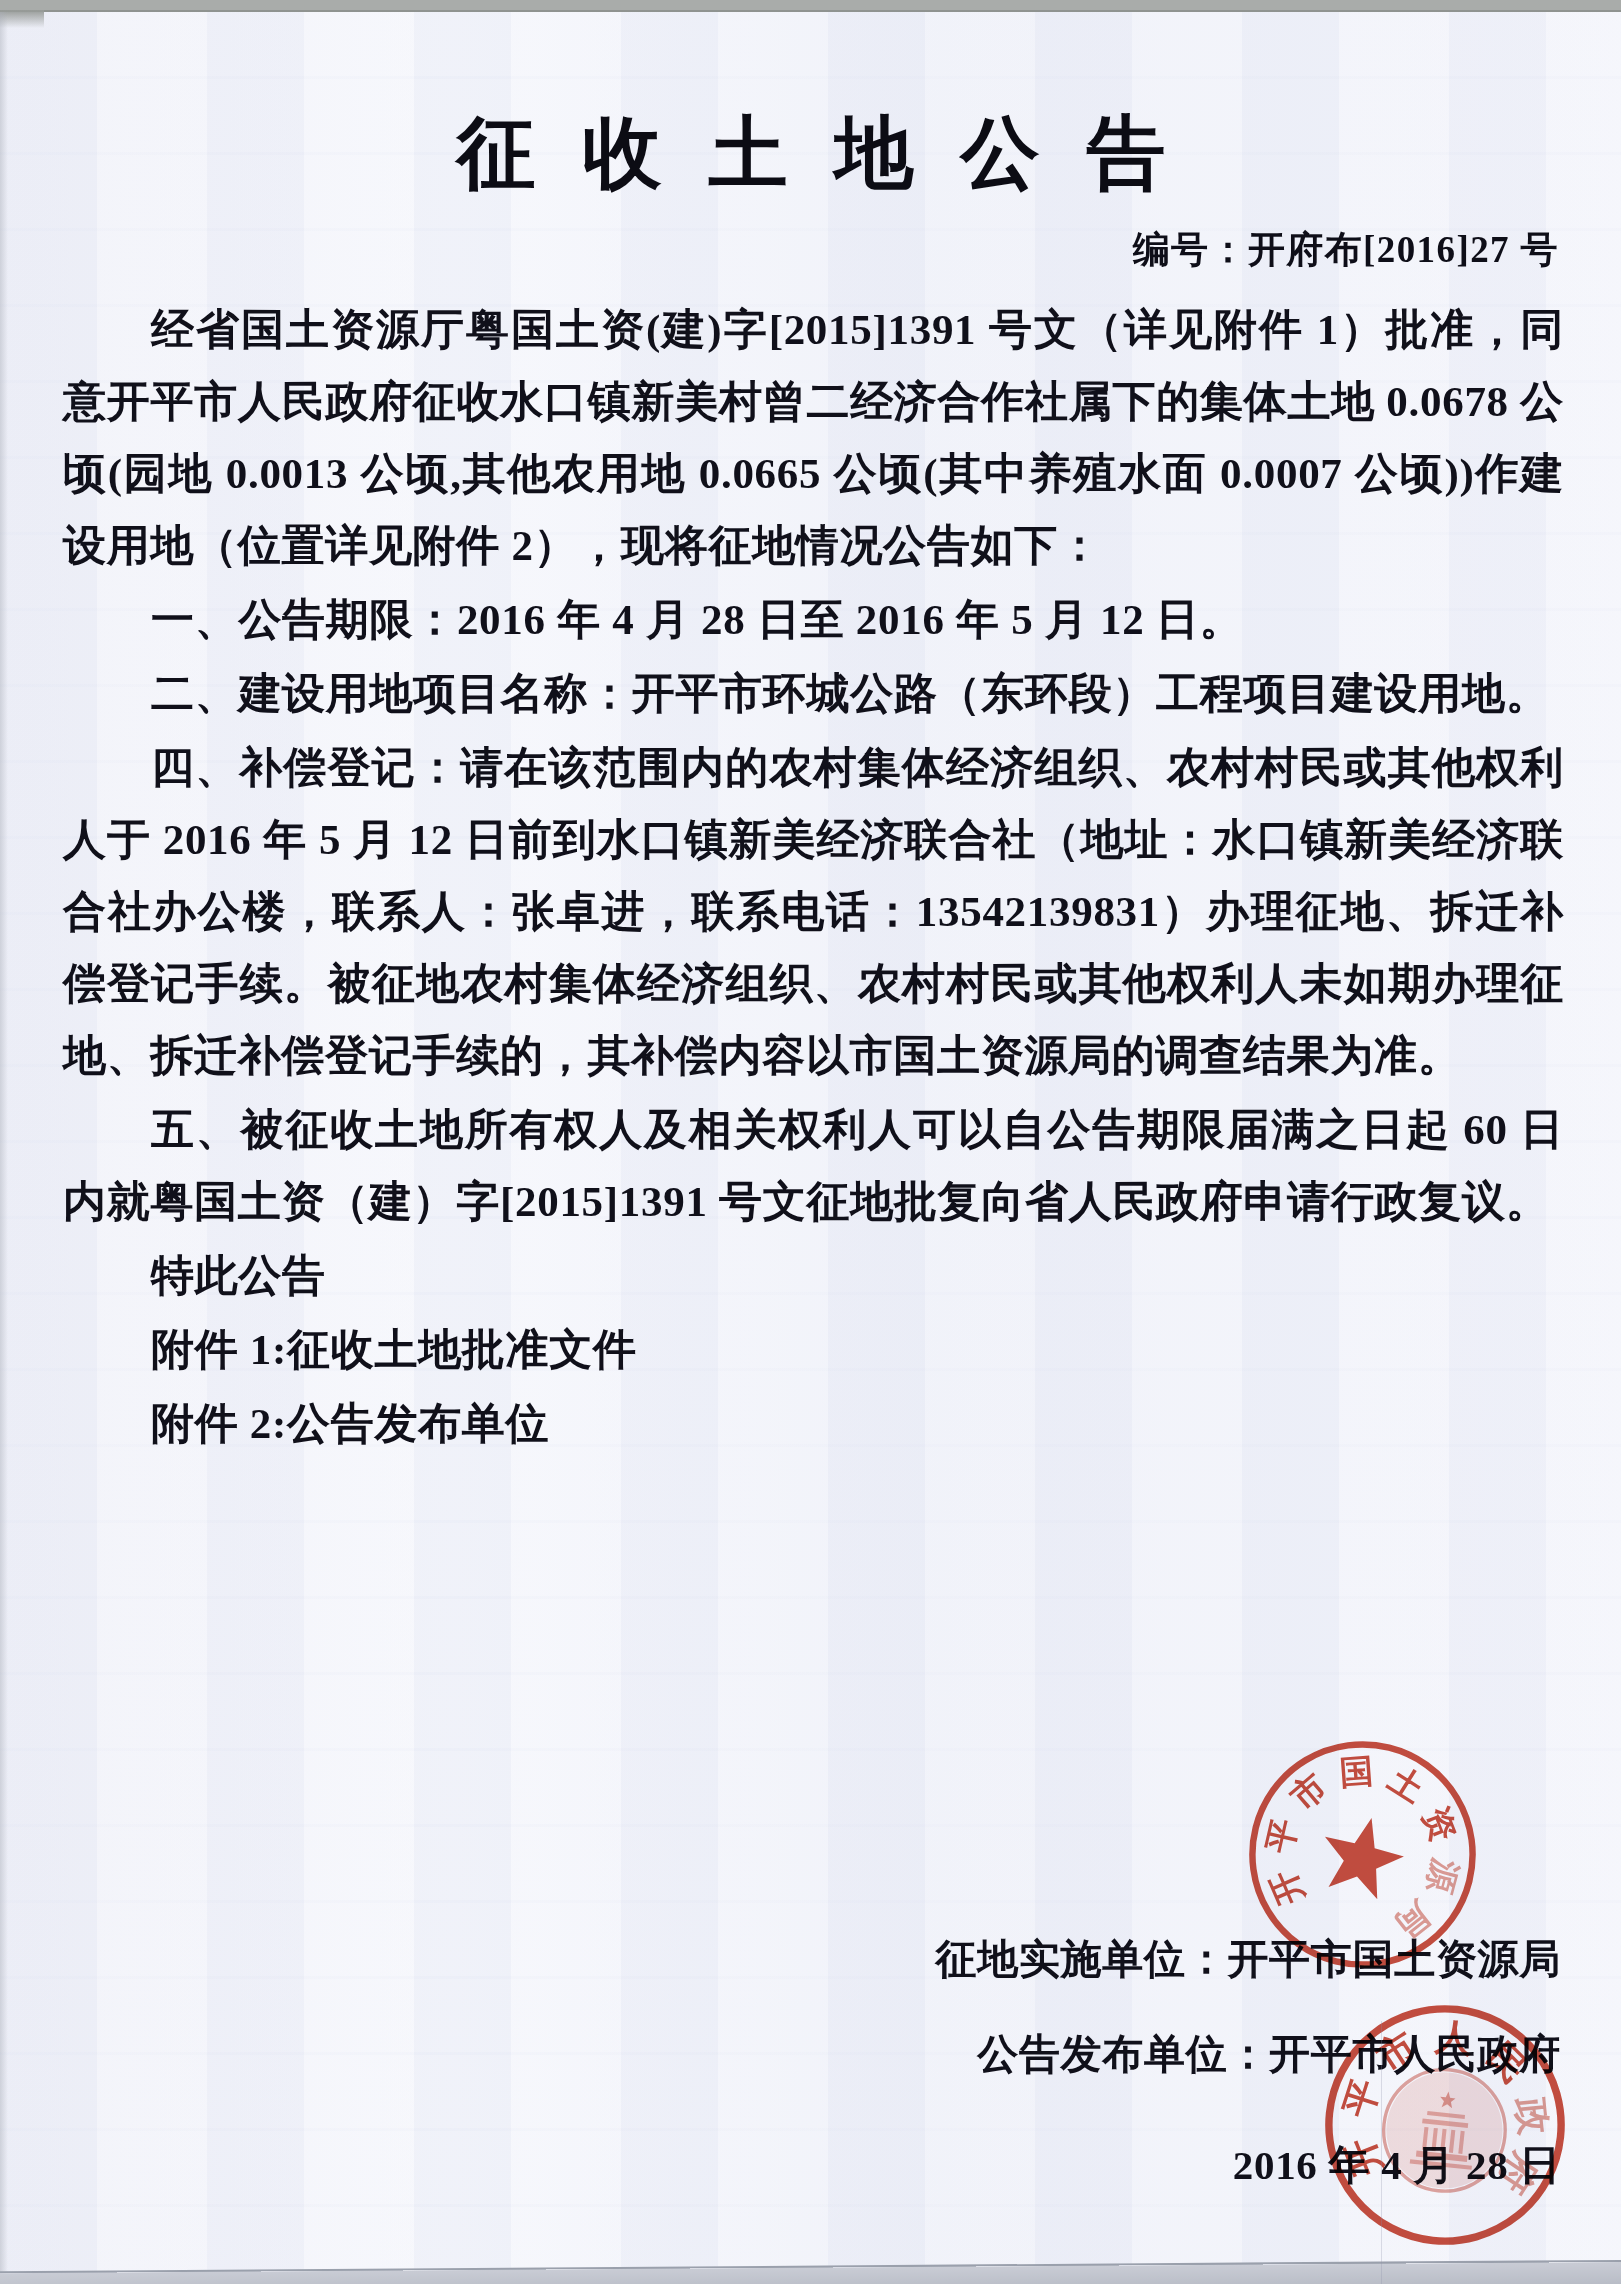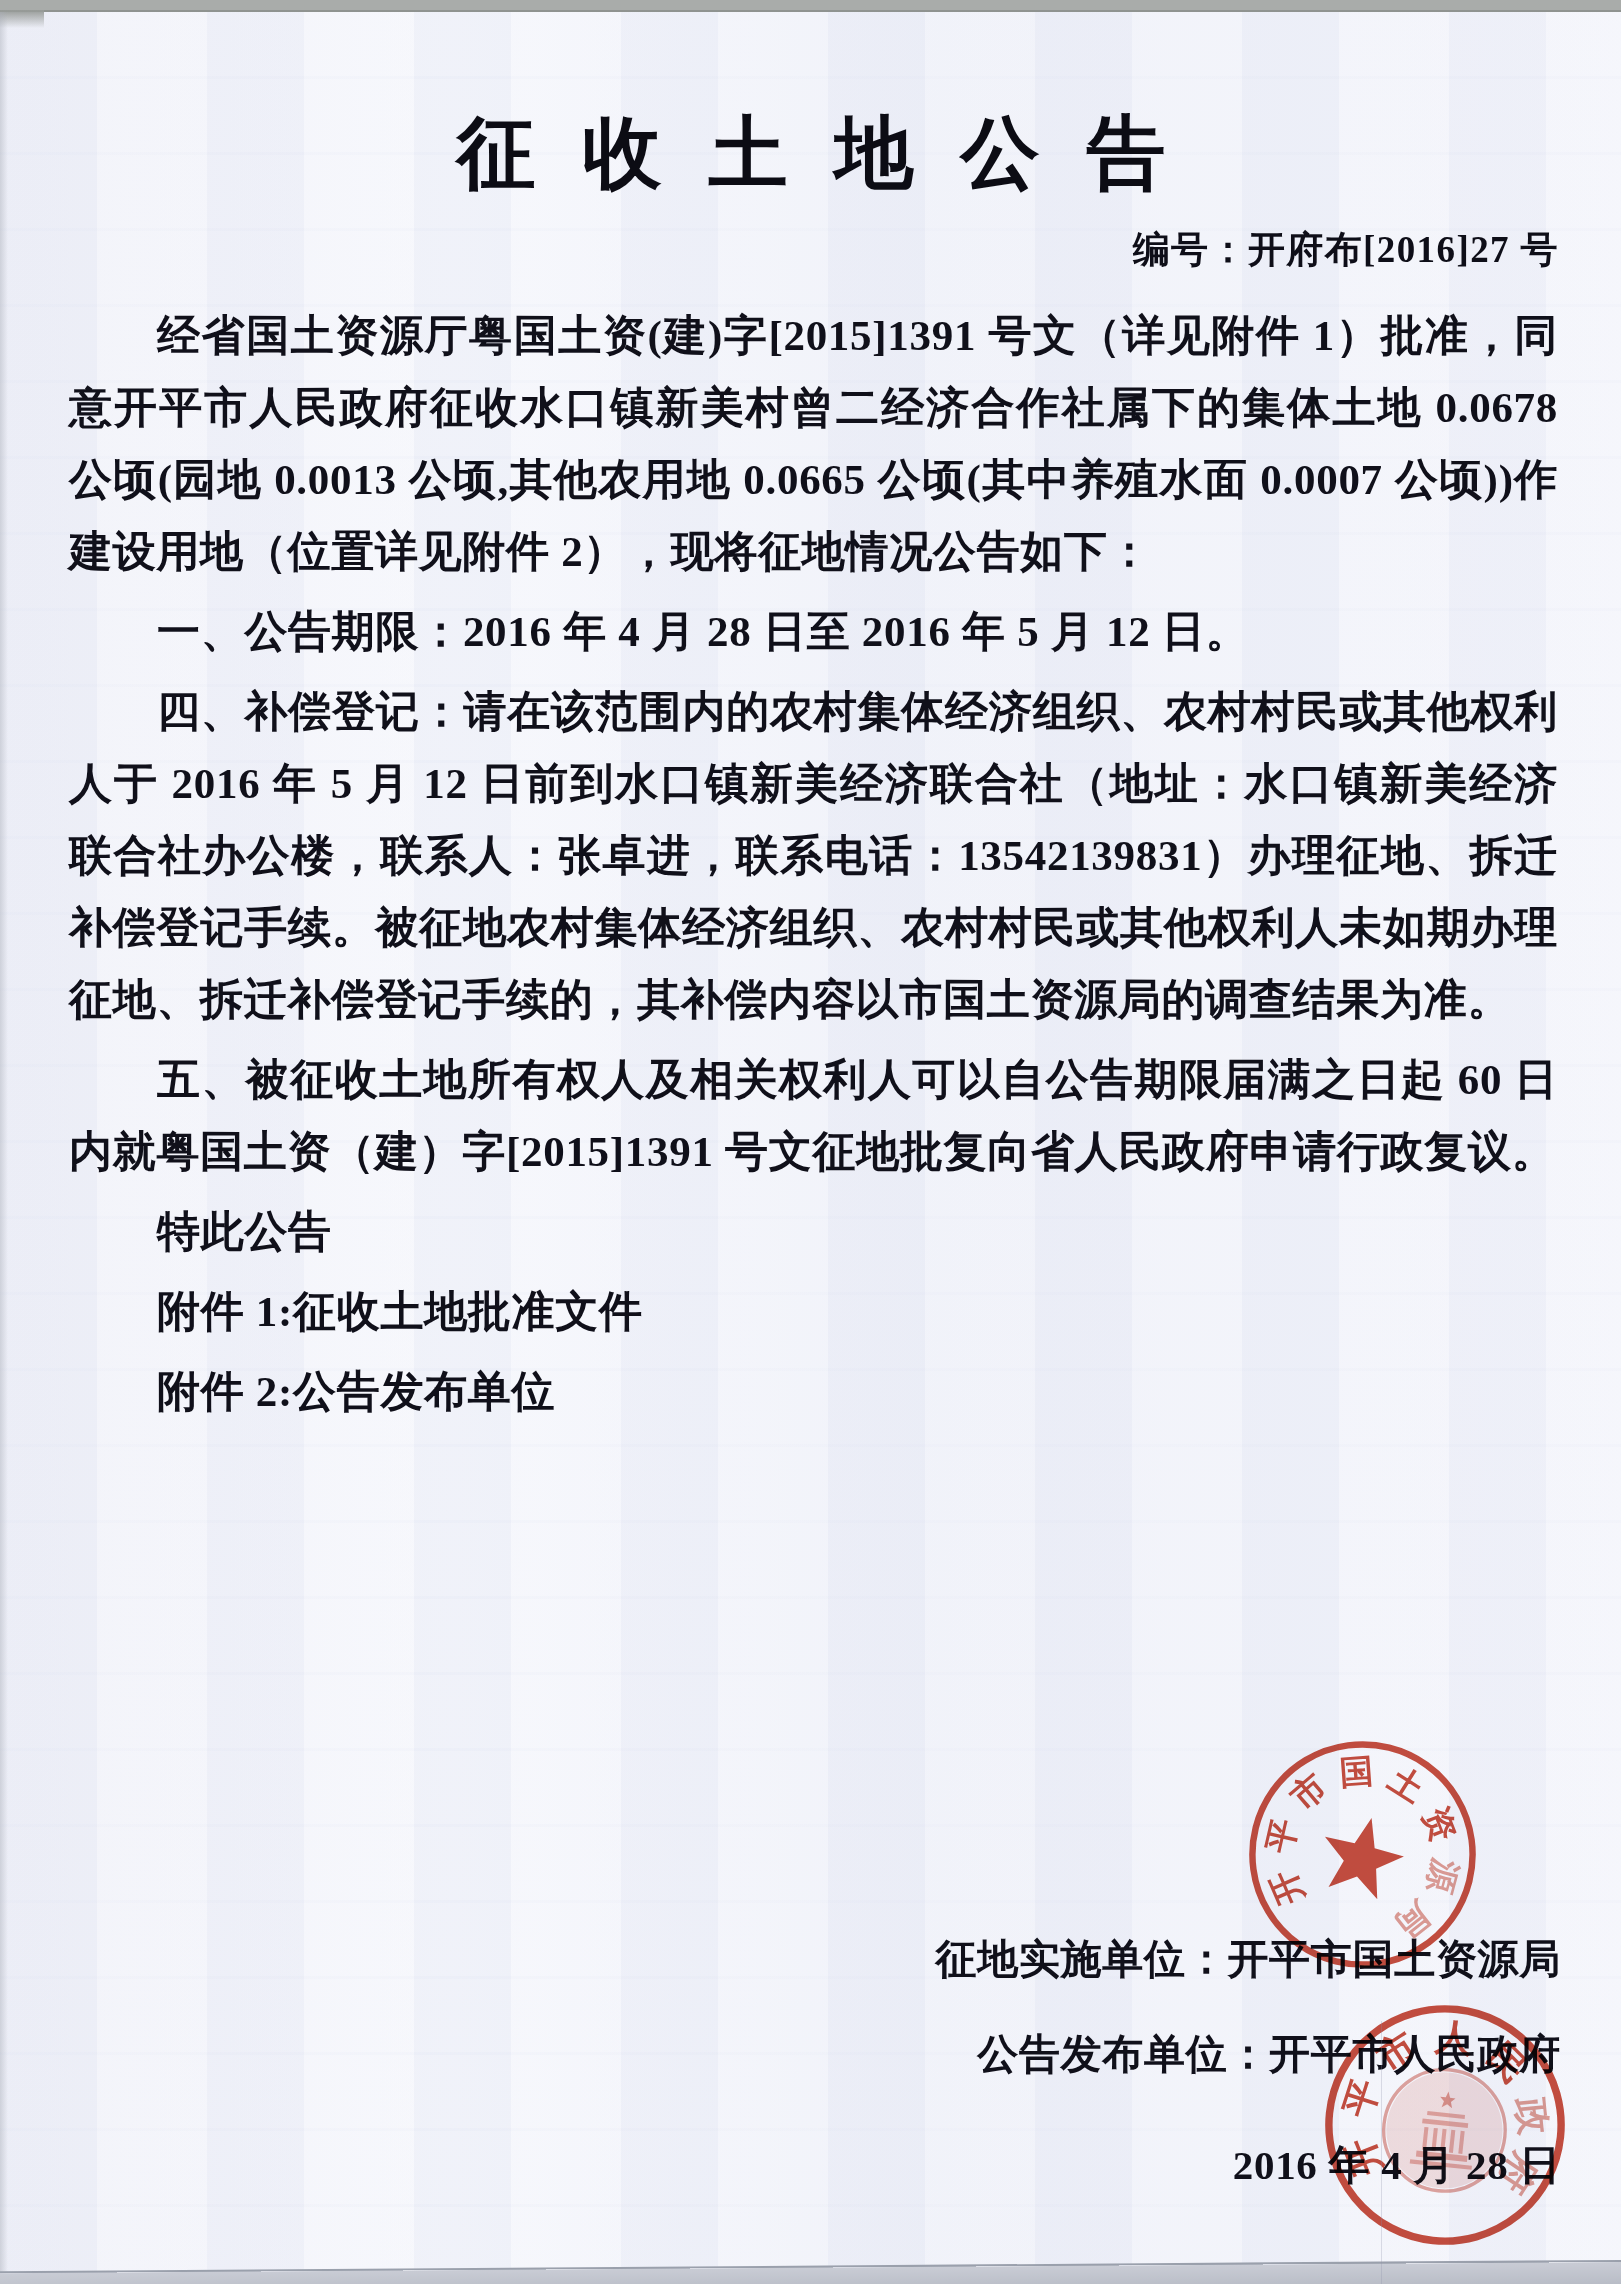--- a/index.html
+++ b/index.html
@@ -52,21 +52,21 @@
     position:absolute;top:225px;right:63px;
     font-size:37px;font-weight:bold;color:#0e0e18;
     letter-spacing:1.4px;white-space:nowrap;text-align:right;
   }
   .doc-body{
     position:absolute;left:61px;top:292px;width:1505px;
     font-size:43px;line-height:72px;font-weight:bold;
     color:#10101a;letter-spacing:0.7px;
     text-align:justify;
   }
-  .doc-body p{margin:8px;text-indent:88px;}
+  .doc-body p{margin:2px;text-indent:88px;}
 
   .footer-line{
     position:absolute;right:61px;
     font-size:41px;font-weight:bold;color:#10101a;
     letter-spacing:0.7px;white-space:nowrap;
   }
   .footer-impl{top:1932px;}
   .footer-pub{top:2027px;}
   .footer-date{top:2138px;}
 
@@ -93,20 +93,21 @@
 
 <div class="scan-page">
 
   <h1 class="page-title">征收土地公告</h1>
 
   <div class="doc-number">编号：开府布[2016]27 号</div>
 
   <div class="doc-body">
     <p>经省国土资源厅粤国土资(建)字[2015]1391 号文（详见附件 1）批准，同意开平市人民政府征收水口镇新美村曾二经济合作社属下的集体土地 0.0678 公顷(园地 0.0013 公顷,其他农用地 0.0665 公顷(其中养殖水面 0.0007 公顷))作建设用地（位置详见附件 2），现将征地情况公告如下：</p>
     <p>一、公告期限：2016 年 4 月 28 日至 2016 年 5 月 12 日。</p>
+    <p>二、建设用地项目名称：开平市环城公路（东环段）工程项目建设用地。</p>
     <p>四、补偿登记：请在该范围内的农村集体经济组织、农村村民或其他权利人于 2016 年 5 月 12 日前到水口镇新美经济联合社（地址：水口镇新美经济联合社办公楼，联系人：张卓进，联系电话：13542139831）办理征地、拆迁补偿登记手续。被征地农村集体经济组织、农村村民或其他权利人未如期办理征地、拆迁补偿登记手续的，其补偿内容以市国土资源局的调查结果为准。</p>
     <p>五、被征收土地所有权人及相关权利人可以自公告期限届满之日起 60 日内就粤国土资（建）字[2015]1391 号文征地批复向省人民政府申请行政复议。</p>
     <p>特此公告</p>
     <p>附件 1:征收土地批准文件</p>
     <p>附件 2:公告发布单位</p>
   </div>
 
   <div class="footer-line footer-impl">征地实施单位：开平市国土资源局</div>
   <div class="footer-line footer-pub">公告发布单位：开平市人民政府</div>
   <div class="footer-line footer-date">2016 年 4 月 28 日</div>

